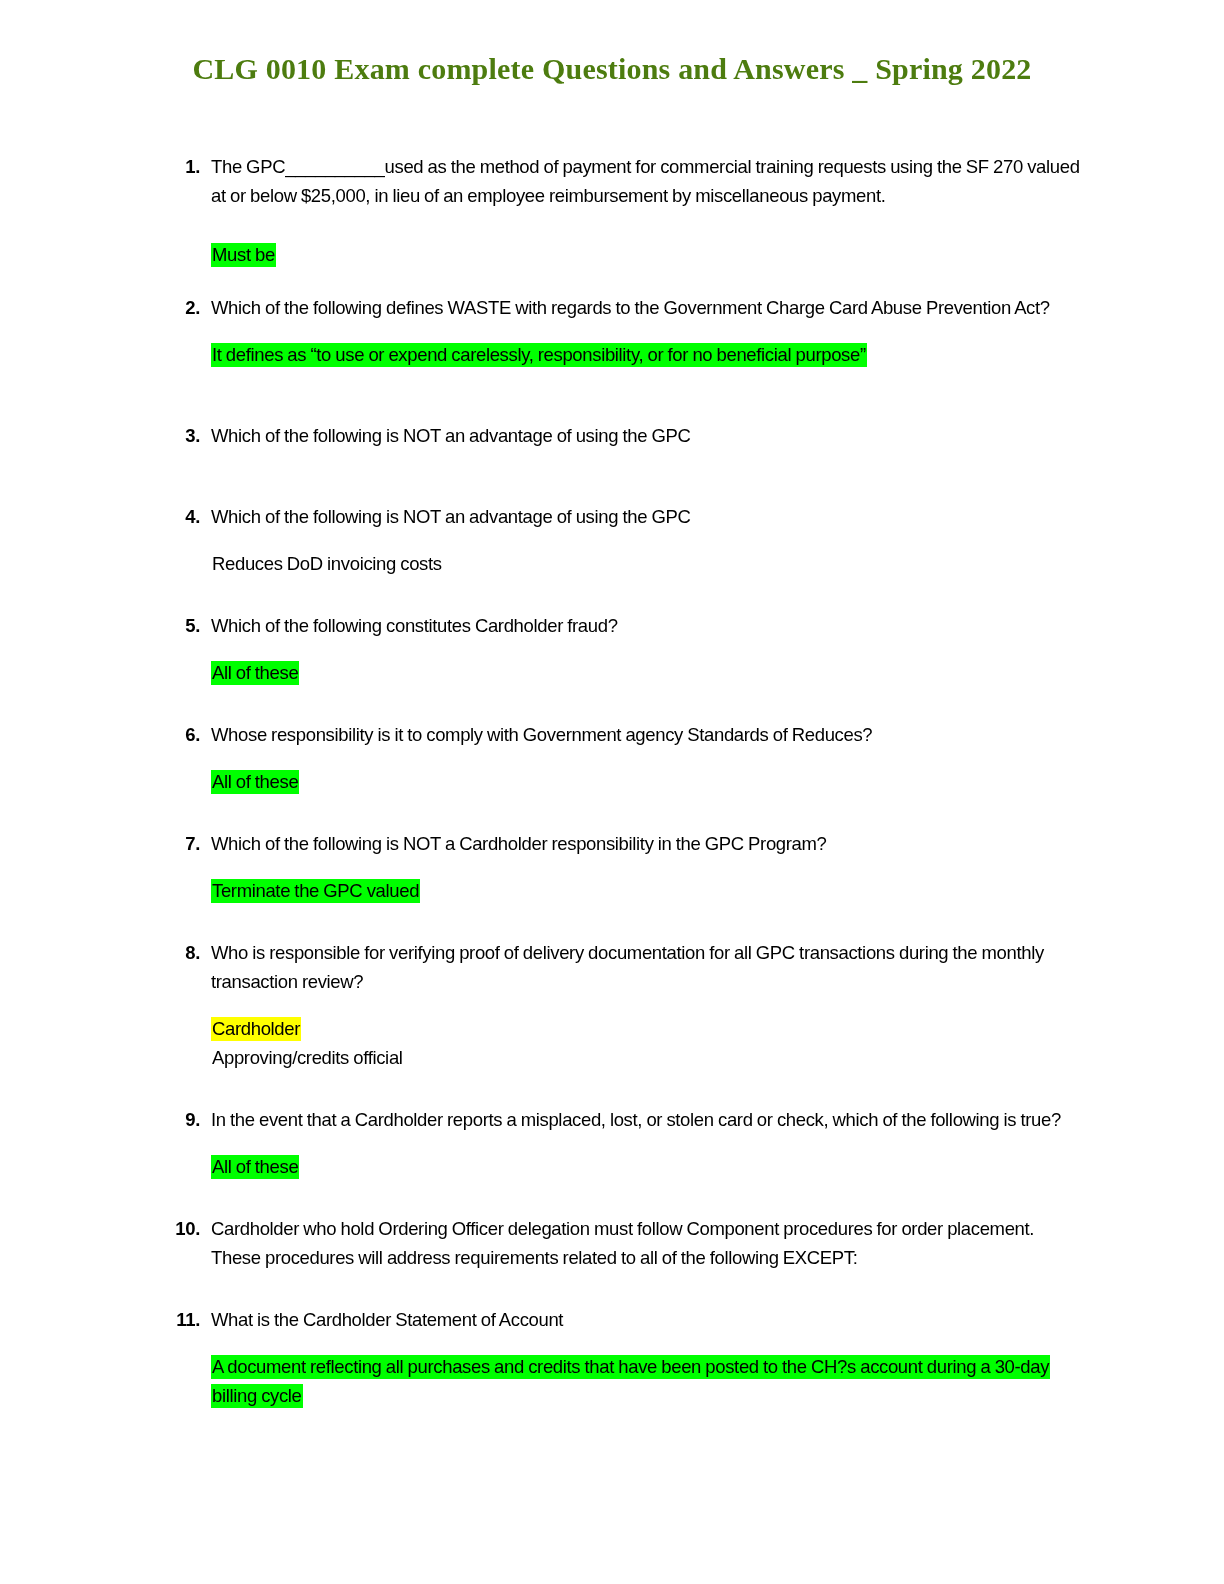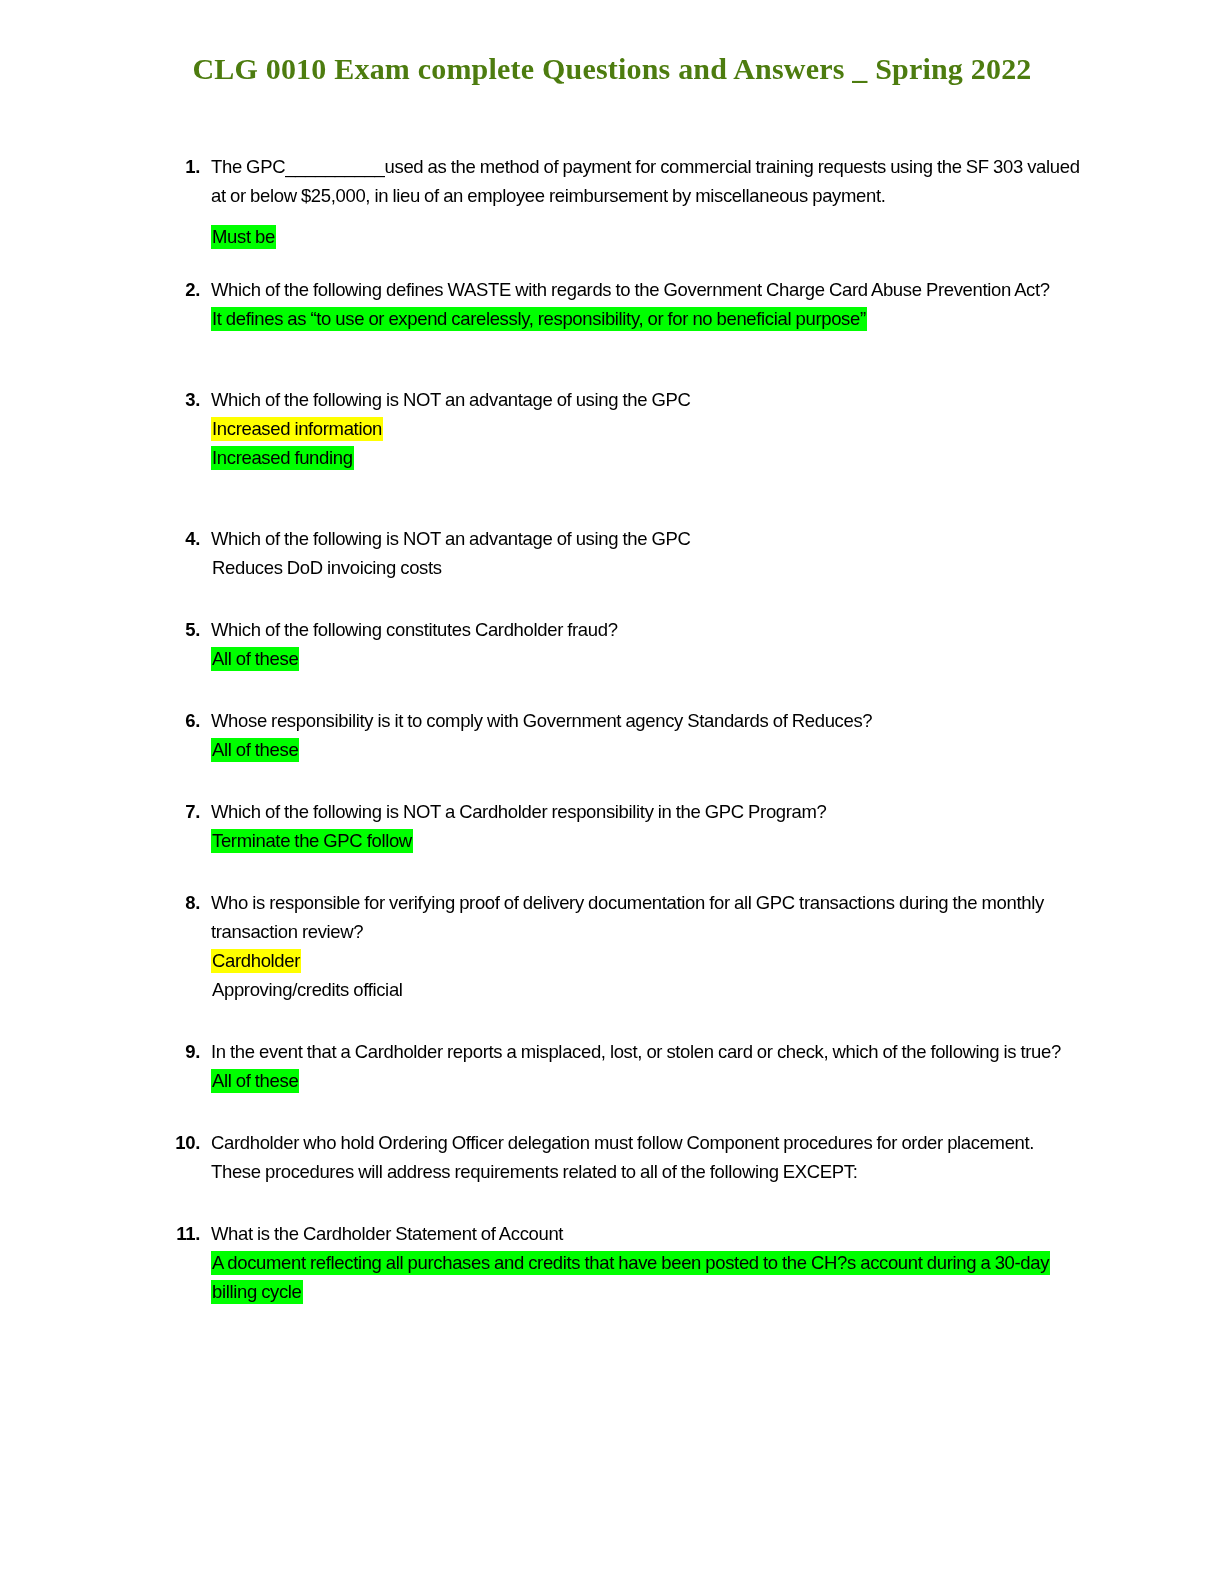--- a/index.html
+++ b/index.html
@@ -59,21 +59,21 @@
   .qtext {
     font-size: 18.5px;
     line-height: 29px;
     color: #000000;
     font-weight: 500;
     letter-spacing: -0.35px;
     word-spacing: -0.5px;
     text-align: left;
   }
   .answers {
-    margin-top: 0;
+    margin-top: 18px;
   }
   .ans {
     font-size: 18.5px;
     line-height: 29px;
     color: #000000;
     font-weight: 400;
     letter-spacing: -0.35px;
     word-spacing: -0.5px;
   }
   .ans > span.hl {
@@ -103,40 +103,36 @@
 </head>
 <body>
 
 <div class="page">
 
   <div class="doc-title">CLG 0010 Exam complete Questions and Answers _ Spring 2022</div>
 
   <div class="qlist">
       <div class="qitem gap-sm">
         <div class="qnum">1.</div>
-        <div class="qtext">The GPC__________used as the method of payment for commercial training requests using the SF 303 valued at or below $25,000, in lieu of an employee reimbursement by miscellaneous payment.</div>
+        <div class="qtext">The GPC__________used as the method of payment for commercial training requests using the SF 270 valued at or below $25,000, in lieu of an employee reimbursement by miscellaneous payment.</div>
         <div class="ans-spacer"></div>
         <div class="answers">
           <div class="ans"><span class="hl hl-green">Must be</span></div>
         </div>
       </div>
       <div class="qitem gap-lg">
         <div class="qnum">2.</div>
         <div class="qtext">Which of the following defines WASTE with regards to the Government Charge Card Abuse Prevention Act?</div>
         <div class="answers">
           <div class="ans"><span class="hl hl-green">It defines as “to use or expend carelessly, responsibility, or for no beneficial purpose”</span></div>
         </div>
       </div>
       <div class="qitem gap-lg">
         <div class="qnum">3.</div>
         <div class="qtext">Which of the following is NOT an advantage of using the GPC</div>
-        <div class="answers">
-          <div class="ans"><span class="hl hl-yellow">Increased information</span></div>
-          <div class="ans"><span class="hl hl-green">Increased funding</span></div>
-        </div>
       </div>
       <div class="qitem gap-md">
         <div class="qnum">4.</div>
         <div class="qtext">Which of the following is NOT an advantage of using the GPC</div>
         <div class="answers">
           <div class="ans"><span class="hl hl-none">Reduces DoD invoicing costs</span></div>
         </div>
       </div>
       <div class="qitem gap-md">
         <div class="qnum">5.</div>
@@ -149,21 +145,21 @@
         <div class="qnum">6.</div>
         <div class="qtext">Whose responsibility is it to comply with Government agency Standards of Reduces?</div>
         <div class="answers">
           <div class="ans"><span class="hl hl-green">All of these</span></div>
         </div>
       </div>
       <div class="qitem gap-md">
         <div class="qnum">7.</div>
         <div class="qtext">Which of the following is NOT a Cardholder responsibility in the GPC Program?</div>
         <div class="answers">
-          <div class="ans"><span class="hl hl-green">Terminate the GPC follow</span></div>
+          <div class="ans"><span class="hl hl-green">Terminate the GPC valued</span></div>
         </div>
       </div>
       <div class="qitem gap-md">
         <div class="qnum">8.</div>
         <div class="qtext">Who is responsible for verifying proof of delivery documentation for all GPC transactions during the monthly transaction review?</div>
         <div class="answers">
           <div class="ans"><span class="hl hl-yellow">Cardholder</span></div>
           <div class="ans"><span class="hl hl-none">Approving/credits official</span></div>
         </div>
       </div>

